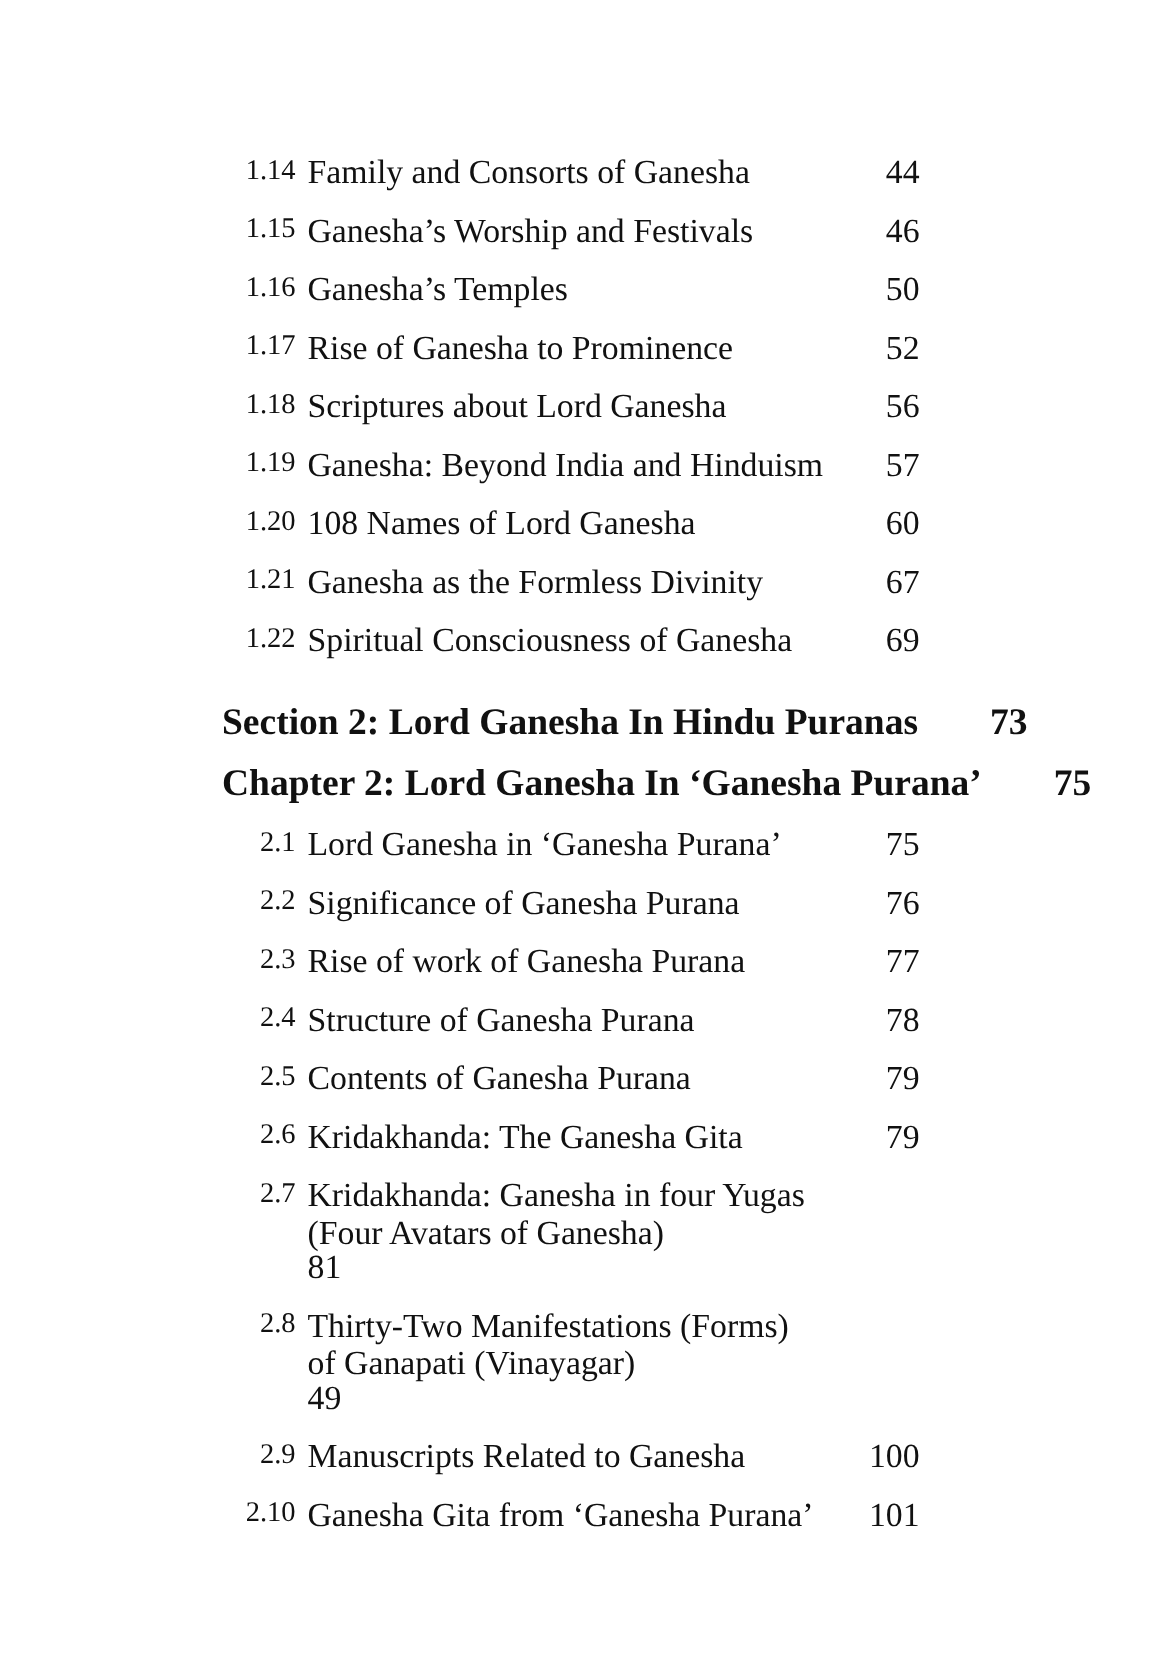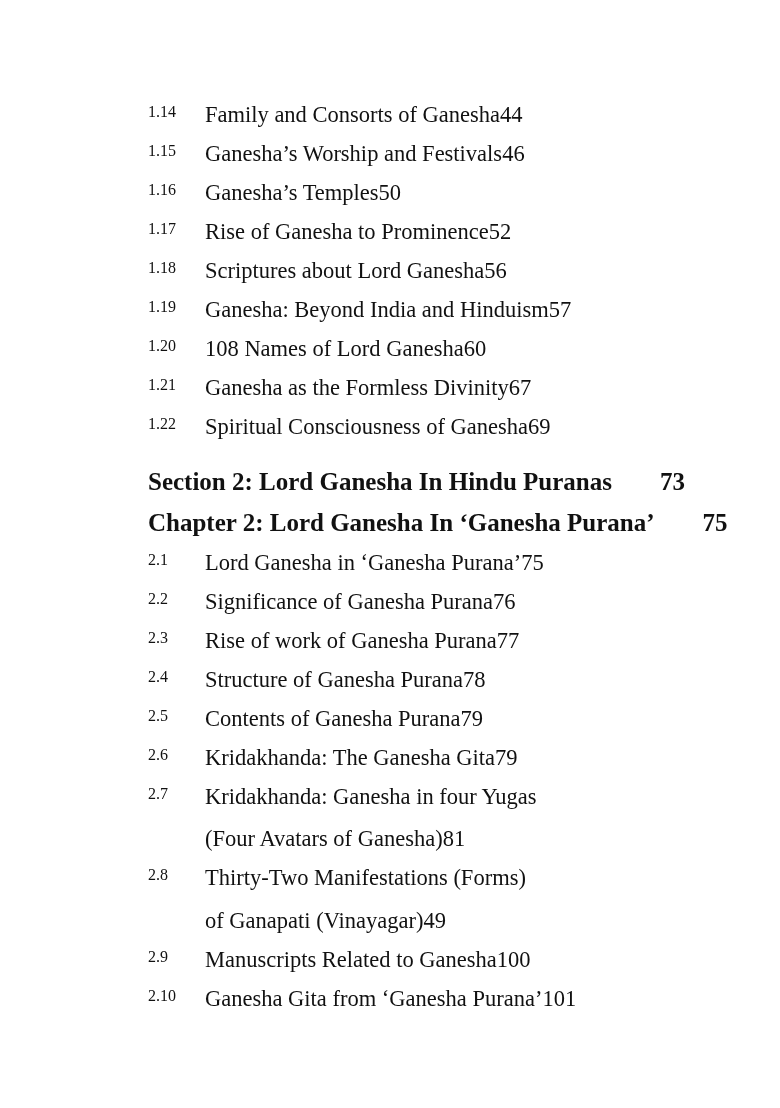--- a/index.html
+++ b/index.html
@@ -23,37 +23,39 @@
     width: 480px;
   }
 
   
   .entry {
     display: grid;
     grid-template-columns: 57px 408px;
     margin-bottom: 16.5px;
   }
   .entry-num {
-    text-align: left;
+    text-align: right;
     padding-right: 8px;
-    font-size: 16px;
+    font-size: 19px;
     line-height: 1.0;
     white-space: nowrap;
   }
   .entry-body {
     display: block;
   }
   .entry-line {
     display: flex;
     align-items: baseline;
+    justify-content: space-between;
     font-size: 22.5px;
     line-height: 1.0;
   }
   .entry-line + .entry-line {
-    margin-top: 20px;
+    margin-top: 3px;
+    flex-direction: column;
   }
   .entry-title {
     white-space: nowrap;
   }
   .entry-page {
     text-align: right;
     white-space: nowrap;
     flex: 0 0 auto;
     font-size: 22.5px;
   }

